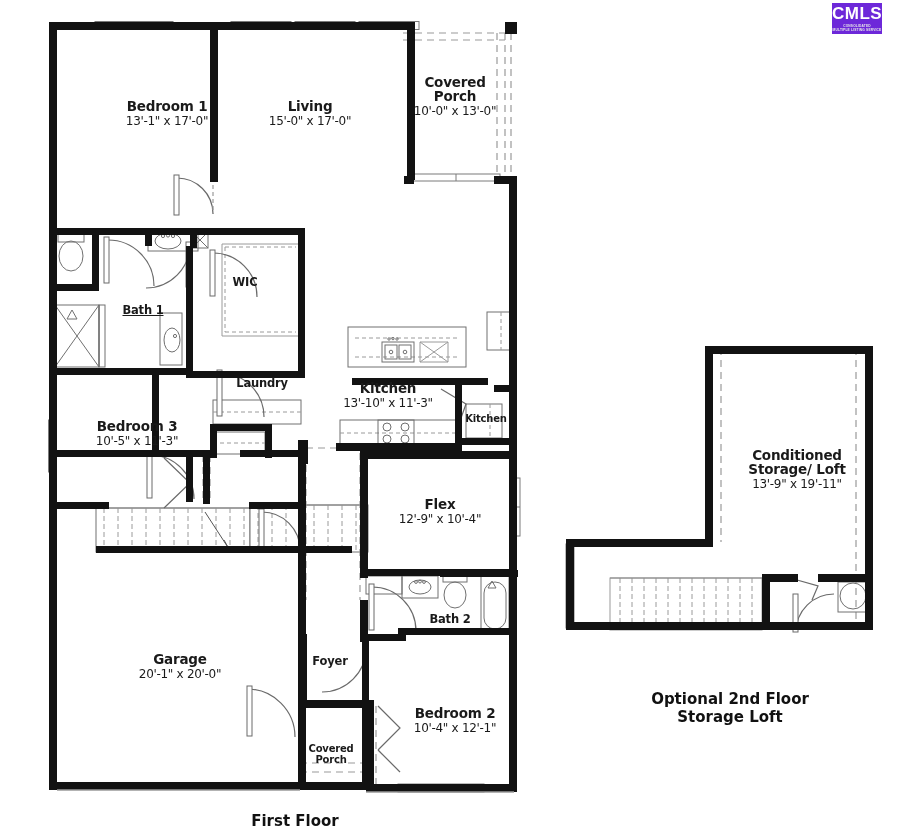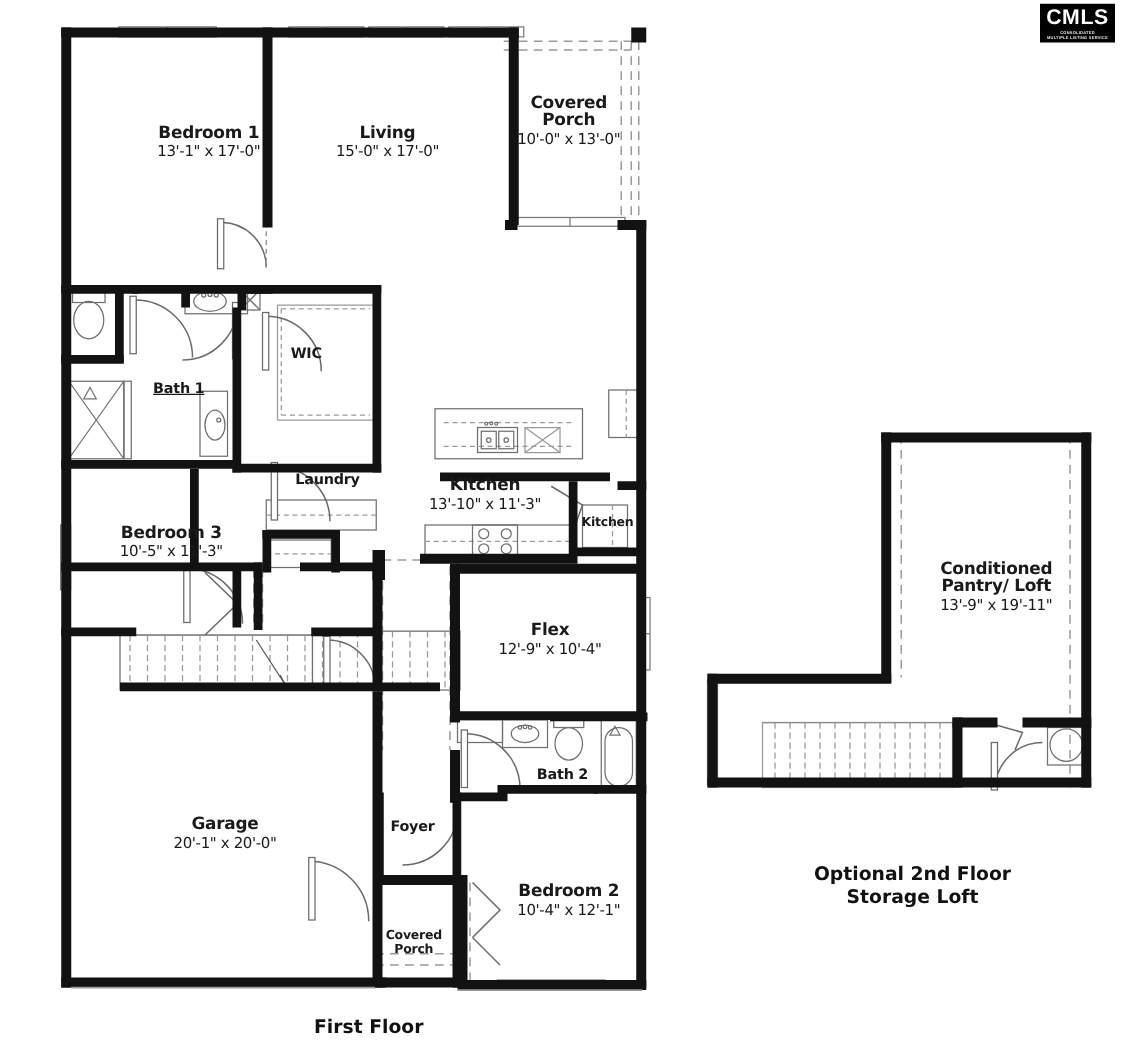--- a/index.html
+++ b/index.html
@@ -61,23 +61,23 @@
     color: #111;
     line-height: 1.2;
     white-space: nowrap;
   }
 
   
   #cmls-logo {
     position: absolute;
     left: 832px;
     top: 3px;
-    width: 60px;
+    width: 50px;
     height: 31px;
-    background: #000000;
+    background: #6d28d9;
     overflow: hidden;
   }
   #cmls-logo .cmls-word {
     position: absolute;
     left: 0; right: 0;
     top: 1px;
     text-align: center;
     font-family: "Liberation Sans", sans-serif;
     font-weight: 700;
     font-size: 17px;
@@ -541,21 +541,21 @@
     <span class="rl-dim">10'-4" x 12'-1"</span>
   </div>
 
   <div class="room-label tiny two-line" style="left:300px; top:744px; width:62px;">
     <span class="rl-name">Covered</span>
     <span class="rl-name">Porch</span>
   </div>
 
   <div class="room-label two-line" style="left:715px; top:448px; width:164px;">
     <span class="rl-name">Conditioned</span>
-    <span class="rl-name">Pantry/ Loft</span>
+    <span class="rl-name">Storage/ Loft</span>
     <span class="rl-dim">13'-9" x 19'-11"</span>
   </div>
 
   <div class="plan-title" style="left:200px; top:812px; width:190px;">
     <span>First Floor</span>
   </div>
 
   <div class="plan-title" style="left:620px; top:646px; width:220px;margin-top:44px;">
     <span style="display:block;">Optional 2nd Floor</span>
     <span style="display:block;">Storage Loft</span>

